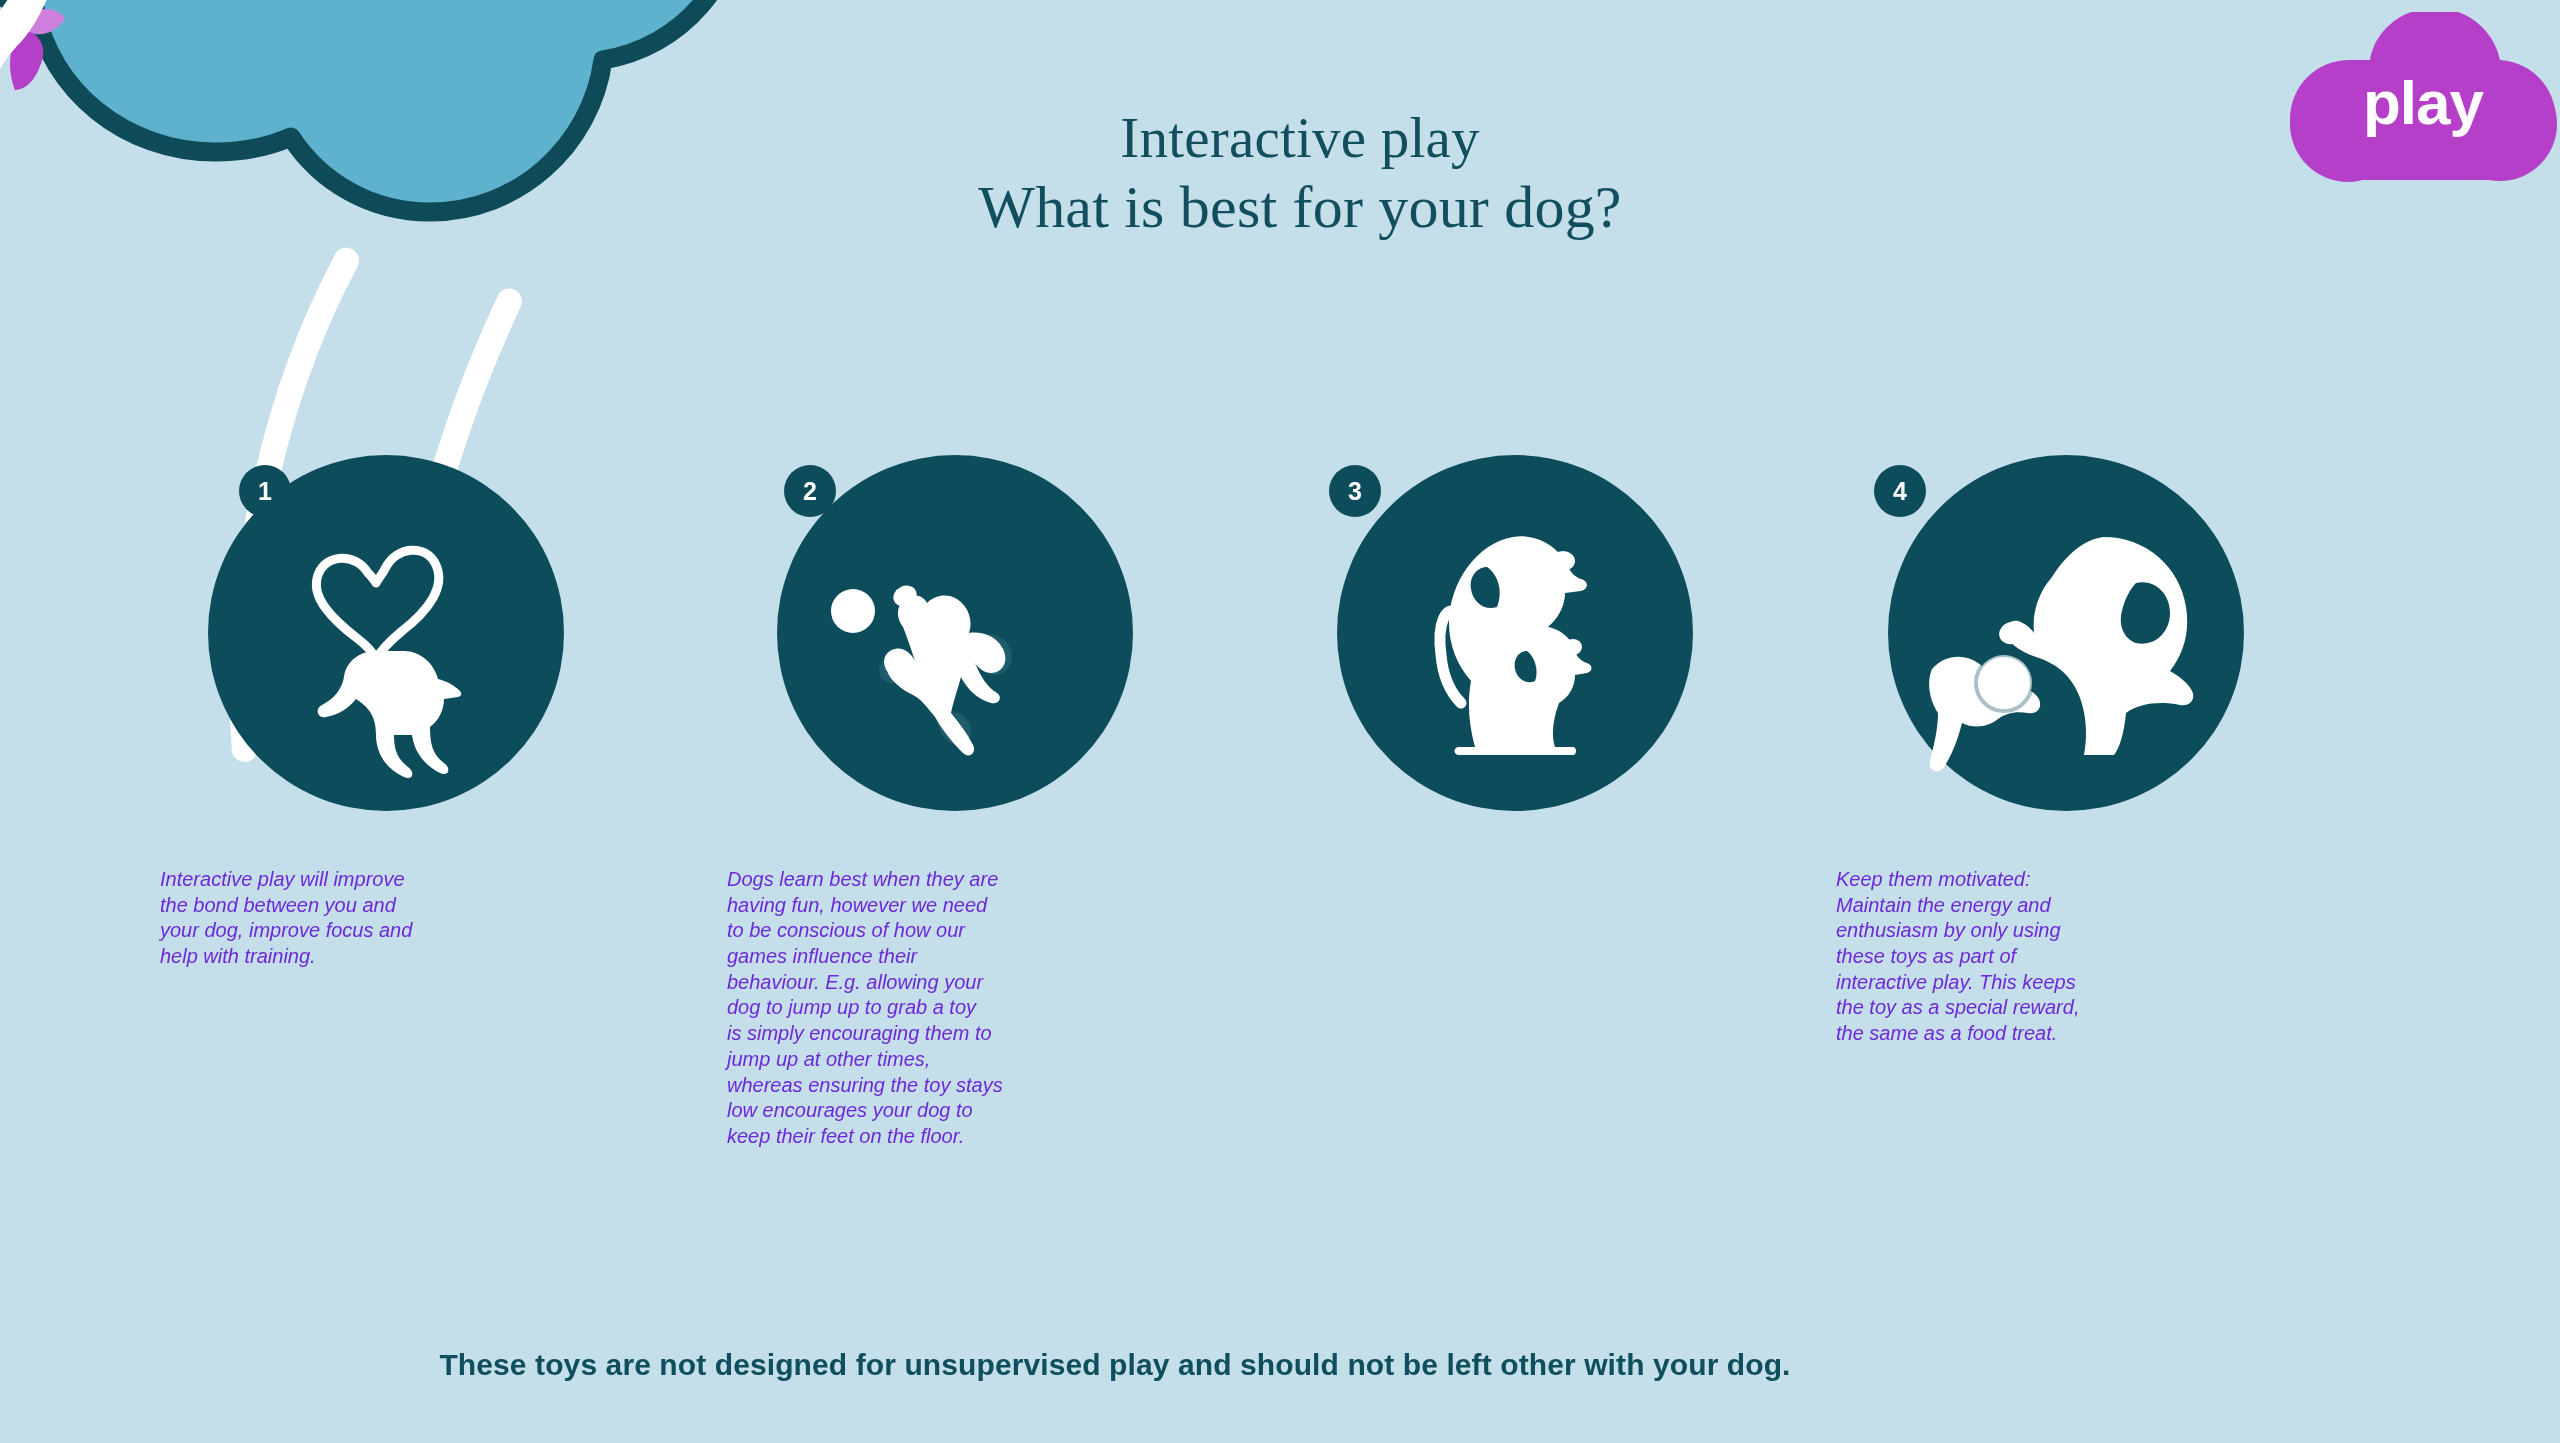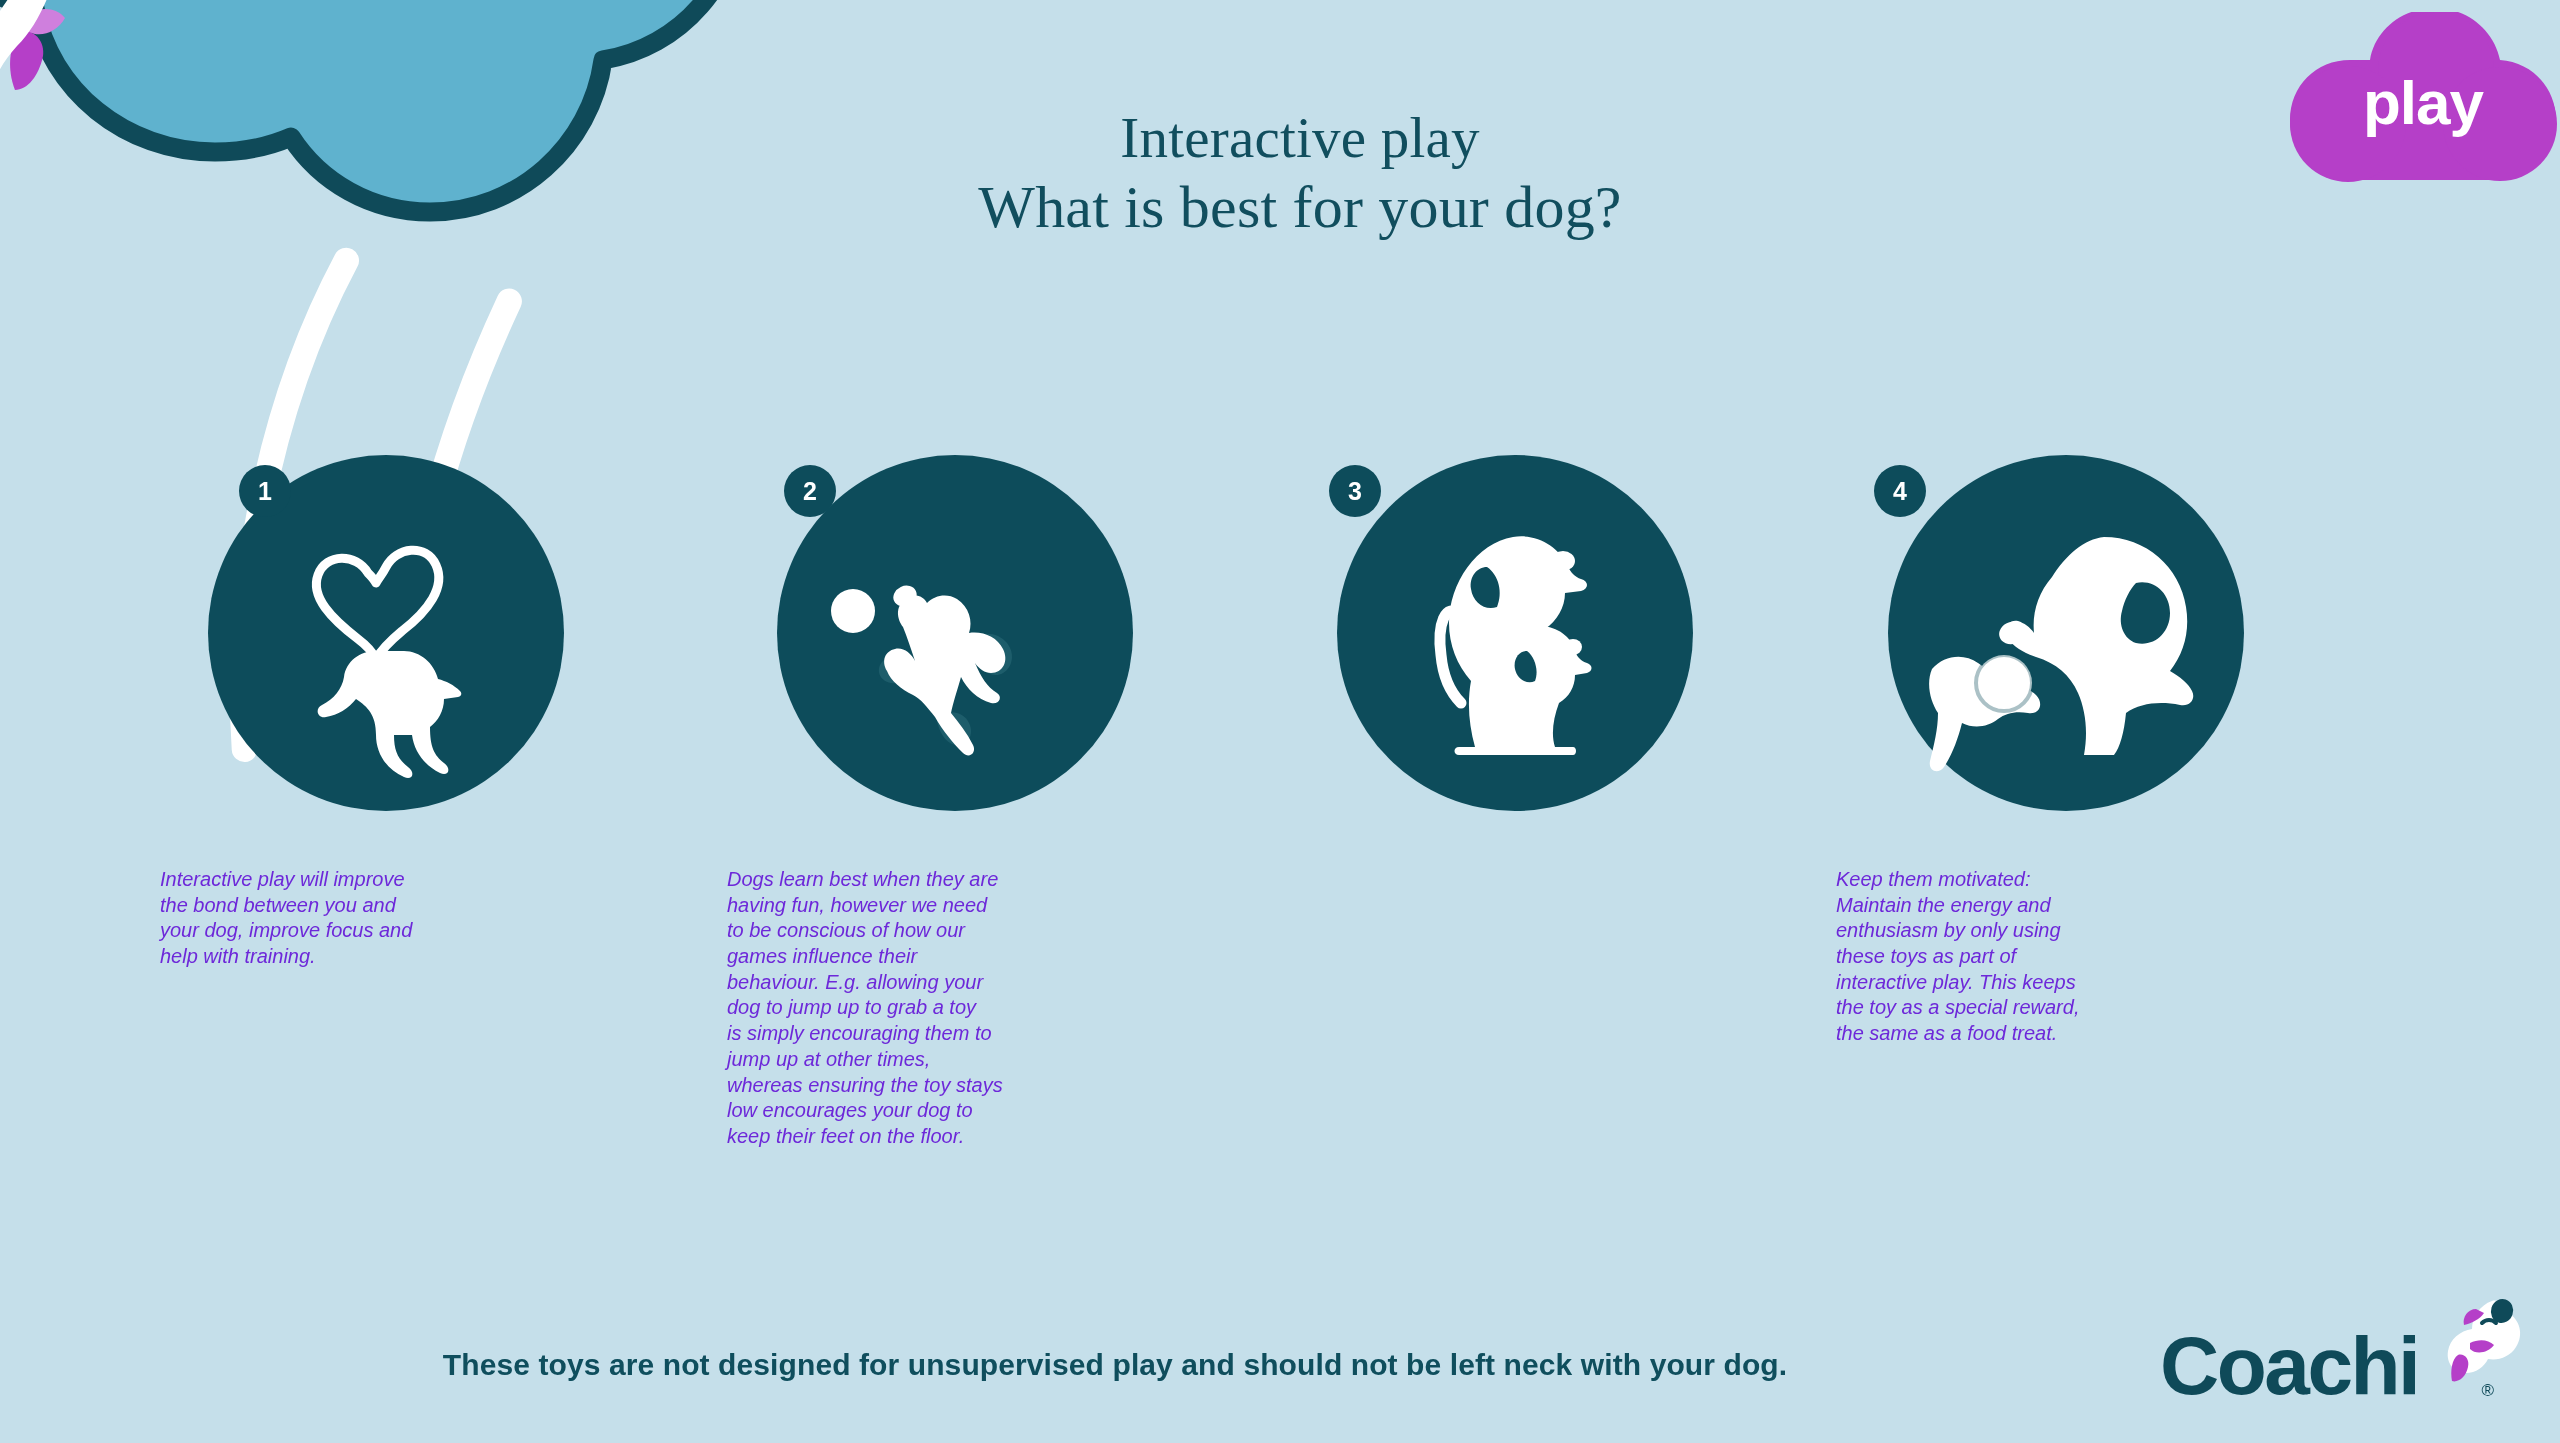--- a/index.html
+++ b/index.html
@@ -302,31 +302,16 @@
       <div class="body-text">Keep them motivated:
 Maintain the energy and
 enthusiasm by only using
 these toys as part of
 interactive play. This keeps
 the toy as a special reward,
 the same as a food treat.</div>
     </div>
   </div>
 
-  <div class="footer-note">These toys are not designed for unsupervised play and should not be left neck with your dog.</div>
-
-  <div class="coachi">
-    <div class="word">Coachi</div>
-    <div class="reg">®</div>
-    <svg class="mark" viewBox="0 0 120 95">
-      <path d="M78 12 C 66 16 58 28 58 40 C 46 42 36 50 34 62
-               C 32 74 40 84 52 84 C 62 84 70 78 74 70
-               C 84 72 96 68 102 58 C 110 46 106 30 94 24
-               C 90 16 84 10 78 12 Z" fill="#ffffff"></path>
-      <path d="M62 20 C 54 20 48 28 50 36 C 58 34 66 30 70 24 Z" fill="#b53fc8"></path>
-      <path d="M56 54 C 64 50 74 50 80 56 C 74 64 62 66 56 60 Z" fill="#b53fc8"></path>
-      <path d="M44 66 C 50 64 56 70 54 78 C 52 88 44 94 38 92 C 36 82 38 70 44 66 Z" fill="#b53fc8"></path>
-      <ellipse cx="88" cy="22" rx="11" ry="12" transform="rotate(18 88 22)" fill="#0f4a59"></ellipse>
-      <path d="M68 34 C 72 30 78 30 82 34" stroke="#0f4a59" stroke-width="4" fill="none" stroke-linecap="round"></path>
-    </svg>
-  </div>
+  <div class="footer-note">These toys are not designed for unsupervised play and should not be left other with your dog.</div>
+
 
 </div>
 
 </body></html>

